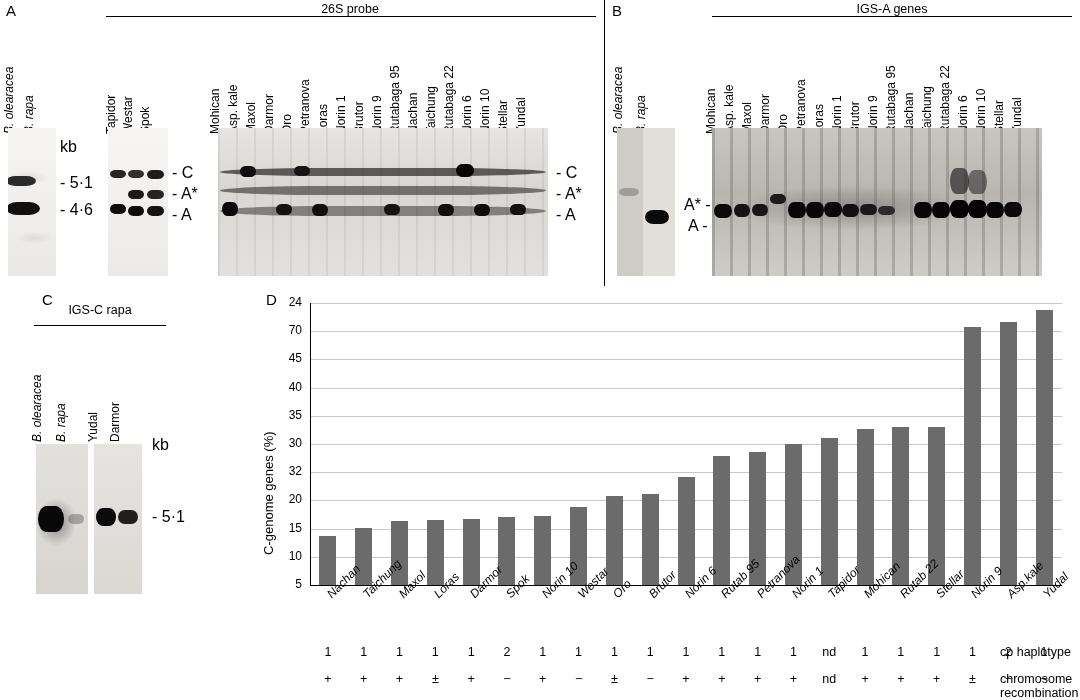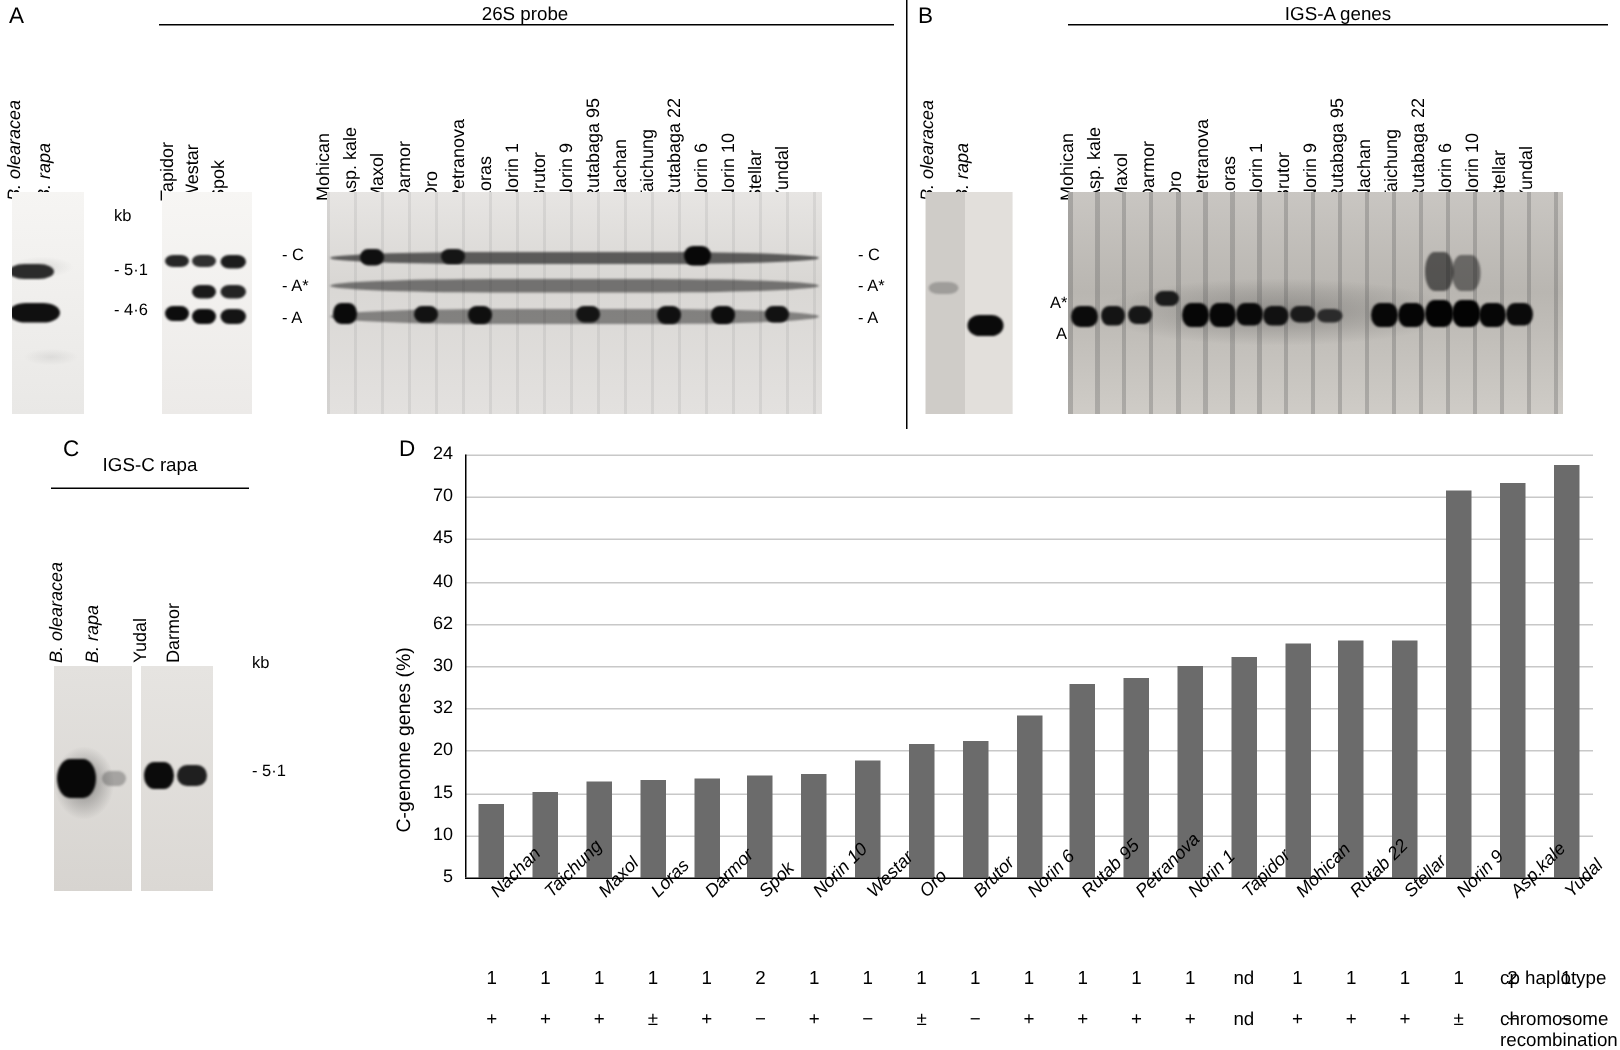--- a/index.html
+++ b/index.html
@@ -34,21 +34,21 @@
   }
   .blot .noise {
     position:absolute; inset:0;
     background-repeat:no-repeat;
   }
   .band {
     position:absolute;
     border-radius:40% / 60%;
     filter: blur(0.6px);
   }
-  .marker { position:absolute; font-size:11px; white-space:nowrap;margin-left:16px; }
+  .marker { position:absolute; font-size:16px; white-space:nowrap; }
 
   
   #chart-area { position:absolute; }
   .axis { position:absolute; background:#000; }
   .gridline { position:absolute; height:1px; background:#c8c8c8; }
   .ytick { position:absolute; font-size:12px; text-align:right; width:26px; }
   .bar { position:absolute; background:#6b6b6b; }
   .xlab {
     position:absolute; font-size:12px; font-style:italic;
     white-space:nowrap; transform-origin:left top;
@@ -251,21 +251,21 @@
       <div class="gridline" style="left: 0px; top: 28.2px; width: 752px;"></div>
       <div class="gridline" style="left: 0px; top: 0px; width: 752px;"></div>
     </div>
   <div id="yticks">
       <div class="ytick" style="left: -34px; top: 274px;">5</div>
       <div class="ytick" style="left: -34px; top: 245.8px;">10</div>
       <div class="ytick" style="left: -34px; top: 217.6px;">15</div>
       <div class="ytick" style="left: -34px; top: 189.4px;">20</div>
       <div class="ytick" style="left: -34px; top: 161.2px;">32</div>
       <div class="ytick" style="left: -34px; top: 133px;">30</div>
-      <div class="ytick" style="left: -34px; top: 104.8px;">62</div>
+      <div class="ytick" style="left: -34px; top: 104.8px;">35</div>
       <div class="ytick" style="left: -34px; top: 76.6px;">40</div>
       <div class="ytick" style="left: -34px; top: 48.4px;">45</div>
       <div class="ytick" style="left: -34px; top: 20.2px;">70</div>
       <div class="ytick" style="left: -34px; top: -8px;">24</div>
     </div>
   <div id="bars">
       <div class="bar" title="Nachan: 13.7" style="left: 9.40476px; top: 232.932px; width: 17px; height: 49.068px; background: rgb(107, 107, 107);"></div>
       <div class="bar" title="Taichung: 15.1" style="left: 45.2143px; top: 225.036px; width: 17px; height: 56.964px; background: rgb(107, 107, 107);"></div>
       <div class="bar" title="Maxol: 16.3" style="left: 81.0238px; top: 218.268px; width: 17px; height: 63.732px; background: rgb(107, 107, 107);"></div>
       <div class="bar" title="Loras: 16.5" style="left: 116.833px; top: 217.14px; width: 17px; height: 64.86px; background: rgb(107, 107, 107);"></div>

